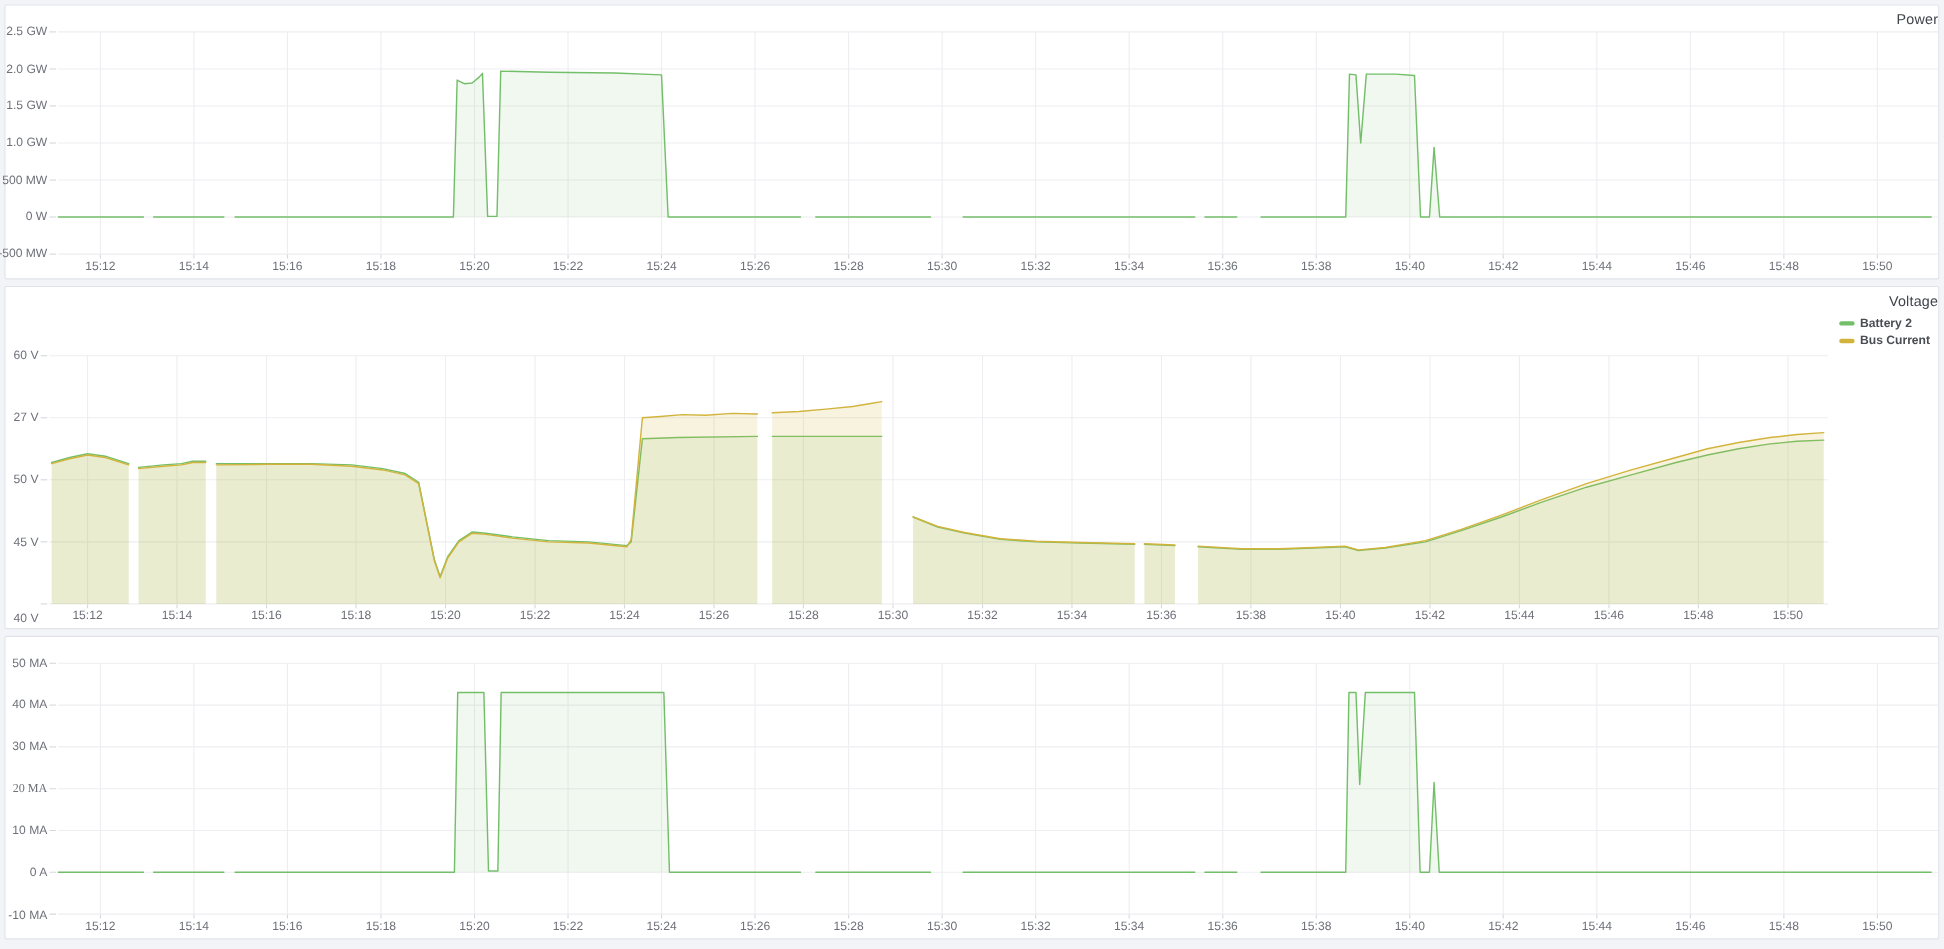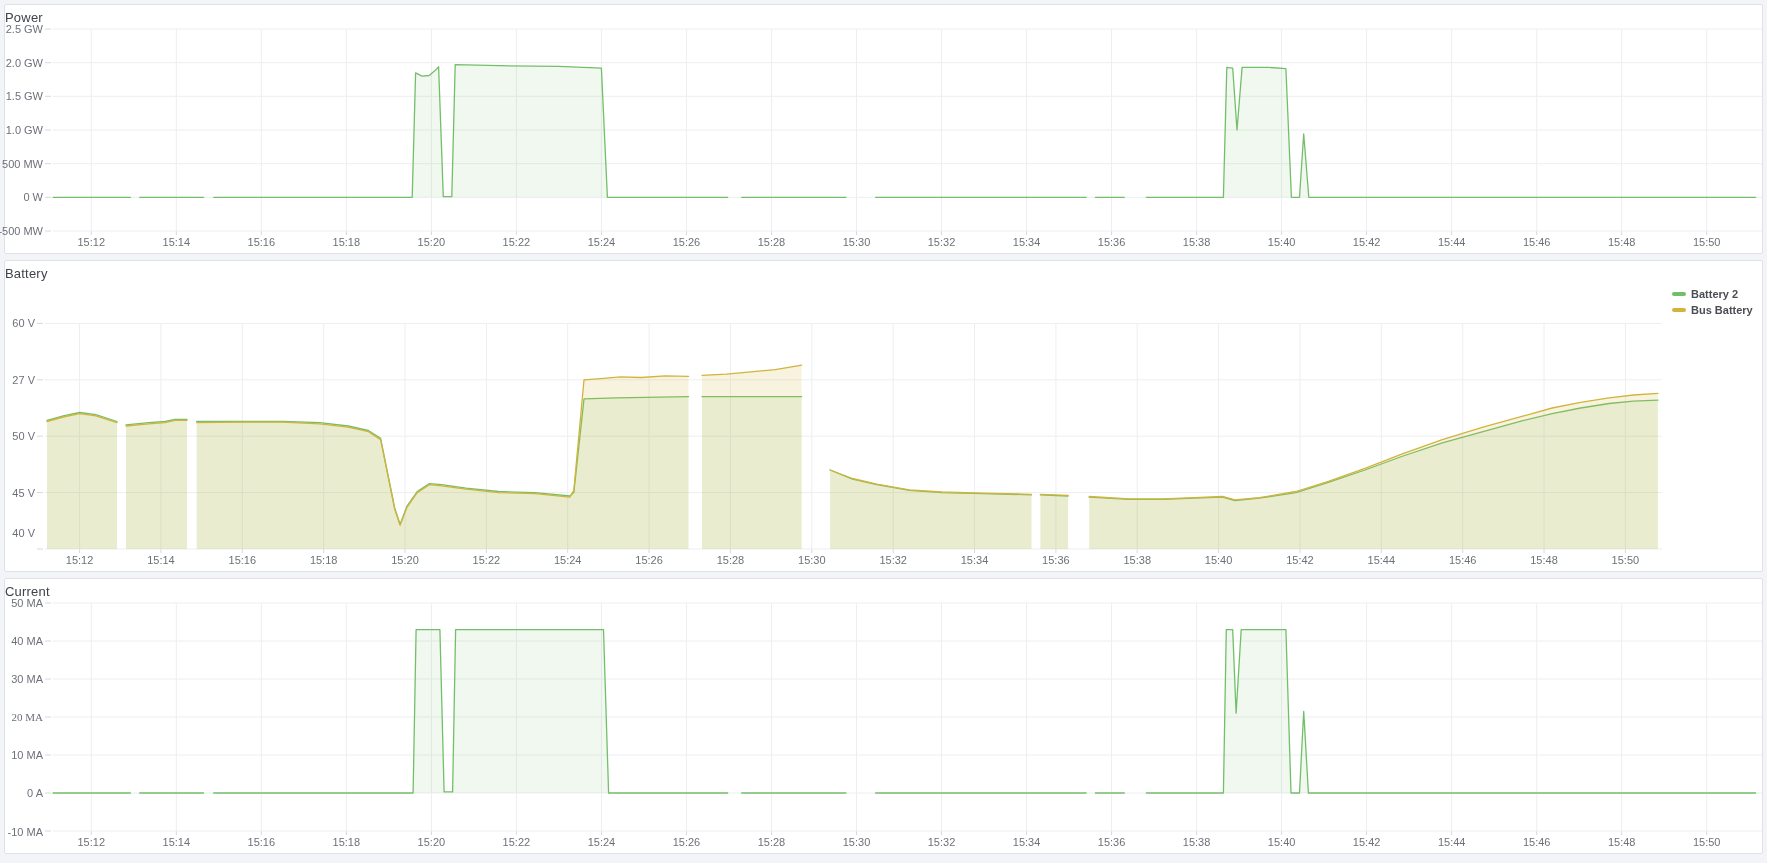--- a/index.html
+++ b/index.html
@@ -9,21 +9,21 @@
   *{box-sizing:border-box;}
   html,body{margin:0;padding:0;background:var(--page-bg);
     font-family:"Liberation Sans",sans-serif;}
   .dashboard{width:1767px;padding:4px 0 6px;}
   .panel{
     position:relative;background:var(--panel-bg);border:1px solid var(--border);
     border-radius:2px;margin:0 4px 6px;display:grid;
     grid-template-columns:var(--yw,48px) 1fr var(--lw,0px);
     grid-template-rows:24px var(--plot-h) 22px;
   }
-  .panel-header{grid-column:1 / -1;grid-row:1;display:flex;align-items:center;justify-content:flex-start;}
+  .panel-header{grid-column:1 / -1;grid-row:1;display:flex;align-items:center;justify-content:flex-end;}
   .panel-title{font-size:13px;font-weight:500;color:var(--title-text);letter-spacing:.2px;cursor:pointer;}
   .y-axis{grid-column:1;grid-row:2;position:relative;}
   .y-tick{position:absolute;right:10px;font-size:11px;color:var(--axis-text);white-space:nowrap;line-height:14px;}
   .plot{grid-column:2;grid-row:2;position:relative;}
   .plot svg{position:absolute;inset:0;overflow:visible;display:block;}
   .x-axis{grid-column:2;grid-row:3;position:relative;}
   .x-tick{position:absolute;top:5px;transform:translateX(-50%);font-size:11px;color:var(--axis-text);white-space:nowrap;}
   .legend{grid-column:3;grid-row:2;padding:3px 4px 0 10px;overflow:hidden;}
   .legend-item{display:flex;align-items:center;gap:5px;margin-bottom:4px;cursor:pointer;}
   .legend-swatch{width:14px;height:4px;border-radius:2px;flex:0 0 auto;}
@@ -138,28 +138,28 @@
         <div class="x-tick" style="left: 1313.63px;">15:42</div>
         <div class="x-tick" style="left: 1398.66px;">15:44</div>
         <div class="x-tick" style="left: 1483.68px;">15:46</div>
         <div class="x-tick" style="left: 1568.71px;">15:48</div>
         <div class="x-tick" style="left: 1653.73px;">15:50</div>
       </div>
   </section>
 
   <section class="panel" style="--plot-h:264px;--yw:40px;--lw:100px;">
     <header class="panel-header">
-      <span class="panel-title">Battery</span>
+      <span class="panel-title">Voltage</span>
     </header>
     <div class="y-axis">
         <div class="y-tick" style="top: 31.359px;">60 V</div>
         <div class="y-tick" style="top: 87.7692px;">27 V</div>
         <div class="y-tick" style="top: 144.179px;">50 V</div>
         <div class="y-tick" style="top: 200.59px;">45 V</div>
-        <div class="y-tick" style="top: 241px;">40 V</div>
+        <div class="y-tick" style="top: 270px;">40 V</div>
       </div>
     <div class="plot">
         <svg width="1617" height="264">
           <line x1="34.6" y1="38.4" x2="34.6" y2="264.0" stroke="var(--grid)" stroke-width="1"></line>
           <line x1="34.6" y1="264.0" x2="34.6" y2="268.0" stroke="var(--tickmark)" stroke-width="1"></line>
           <line x1="115.9" y1="38.4" x2="115.9" y2="264.0" stroke="var(--grid)" stroke-width="1"></line>
           <line x1="115.9" y1="264.0" x2="115.9" y2="268.0" stroke="var(--tickmark)" stroke-width="1"></line>
           <line x1="197.3" y1="38.4" x2="197.3" y2="264.0" stroke="var(--grid)" stroke-width="1"></line>
           <line x1="197.3" y1="264.0" x2="197.3" y2="268.0" stroke="var(--tickmark)" stroke-width="1"></line>
           <line x1="278.7" y1="38.4" x2="278.7" y2="264.0" stroke="var(--grid)" stroke-width="1"></line>
@@ -236,21 +236,21 @@
           <path d="M1044.2,211.5 L1084.1,213.8 L1117.9,213.8 L1149.2,212.7 L1177.7,211.5 L1189.9,214.9 L1214.3,212.7 L1250.9,206.5 L1283.4,196.3 L1320.0,183.3 L1356.7,169.2 L1397.3,154.6 L1438.0,142.2 L1478.7,130.9 L1507.2,123.0 L1535.6,117.3 L1564.1,112.8 L1588.5,110.0 L1612.9,108.3" fill="none" stroke="#d2b43c" stroke-width="1.3" stroke-linejoin="round" stroke-linecap="round"></path>
         </svg>
       </div>
     <div class="legend">
         <div class="legend-item">
           <span class="legend-swatch" style="background: rgb(115, 191, 105);"></span>
           <span class="legend-label">Battery 2</span>
         </div>
         <div class="legend-item">
           <span class="legend-swatch" style="background: rgb(210, 180, 60);"></span>
-          <span class="legend-label">Bus Battery</span>
+          <span class="legend-label">Bus Current</span>
         </div>
       </div>
     <div class="x-axis">
         <div class="x-tick" style="left: 34.5774px;">15:12</div>
         <div class="x-tick" style="left: 115.936px;">15:14</div>
         <div class="x-tick" style="left: 197.294px;">15:16</div>
         <div class="x-tick" style="left: 278.653px;">15:18</div>
         <div class="x-tick" style="left: 360.011px;">15:20</div>
         <div class="x-tick" style="left: 441.37px;">15:22</div>
         <div class="x-tick" style="left: 522.728px;">15:24</div>
@@ -264,23 +264,20 @@
         <div class="x-tick" style="left: 1173.6px;">15:40</div>
         <div class="x-tick" style="left: 1254.95px;">15:42</div>
         <div class="x-tick" style="left: 1336.31px;">15:44</div>
         <div class="x-tick" style="left: 1417.67px;">15:46</div>
         <div class="x-tick" style="left: 1499.03px;">15:48</div>
         <div class="x-tick" style="left: 1580.39px;">15:50</div>
       </div>
   </section>
 
   <section class="panel" style="--plot-h:228px;">
-    <header class="panel-header">
-      <span class="panel-title">Current</span>
-    </header>
     <div class="y-axis">
         <div class="y-tick" style="top: -7px;">50 MA</div>
         <div class="y-tick" style="top: 31px;">40 MA</div>
         <div class="y-tick" style="top: 69px;">30 MA</div>
         <div class="y-tick" style="top: 107px; font-family: Liberation Serif, serif;">20 MA</div>
         <div class="y-tick" style="top: 145px;">10 MA</div>
         <div class="y-tick" style="top: 183px;">0 A</div>
         <div class="y-tick" style="top: 222px;">-10 MA</div>
       </div>
     <div class="plot">

